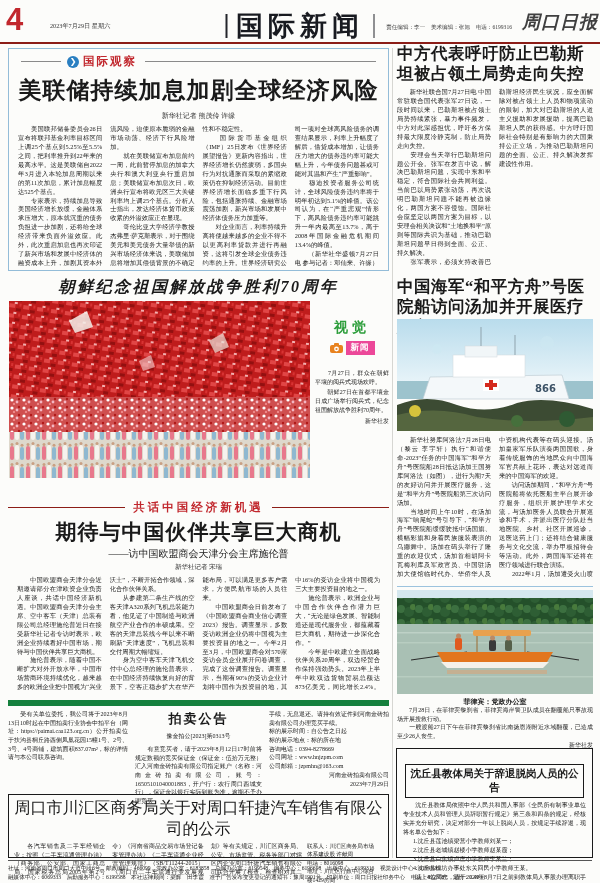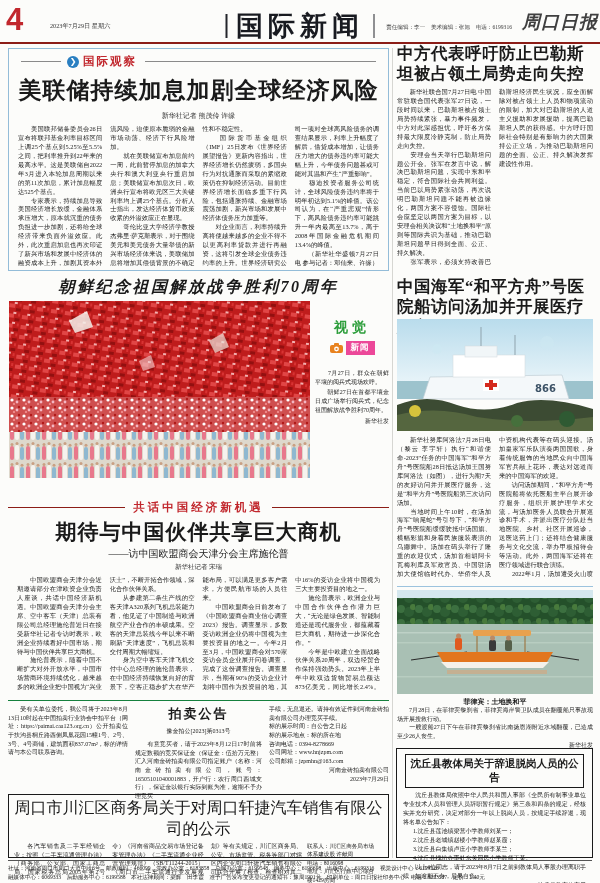--- a/index.html
+++ b/index.html
@@ -53,21 +53,21 @@
   
   #tj-kicker{left:8px;top:500px;width:381px;display:flex;align-items:center;gap:8px;}
   .tj-line{flex:1;height:1px;background:#8c1d17;}
   #tj-kicker-label{color:#c1272d;font-weight:bold;font-size:11.5px;letter-spacing:3px;}
   #tj-headline{left:8px;top:518px;width:381px;text-align:center;font-size:21px;font-weight:bold;letter-spacing:1px;}
   #tj-subtitle{left:8px;top:547px;width:381px;text-align:center;font-size:10px;color:#222;}
   #tj-byline{left:8px;top:563px;width:381px;text-align:center;font-size:6.5px;color:#333;}
   #tj-body{left:17px;top:576px;width:363px;height:120px;}
 
   
-  #auction{left:8px;top:700px;width:381px;height:90px;border-top:1px solid #15803d;box-sizing:border-box;
+  #auction{left:8px;top:700px;width:381px;height:90px;border-top:6px solid #15803d;box-sizing:border-box;
            display:flex;gap:7px;padding-top:4px;}
   .auc-col{width:120px;}
   #auc-mid{width:127px;}
   #auc-title{text-align:center;font-weight:bold;font-size:13px;letter-spacing:2px;}
   #auc-no{text-align:center;font-size:6px;margin:4px 0 4px;}
   .auc-sign{text-align:right;font-size:6px;}
 
   
   #chuanhui{left:8px;top:794px;width:381px;height:64px;border:1.5px solid #1a1a1a;box-sizing:border-box;
             padding:2px 5px;}
@@ -84,21 +84,21 @@
   #ark-head{left:397px;top:277px;width:196px;font-size:16.5px;font-weight:bold;line-height:1.22;letter-spacing:0.5px;}
   #ark-photo{left:397px;top:319px;width:196px;height:96px;}
   #ark-body{left:397px;top:436px;width:196px;height:147px;}
   #blue-rule{left:397px;top:586px;width:196px;height:1px;background:#9cc3de;}
   #boat-photo{left:397px;top:590px;width:196px;height:104px;}
   #ph-cap-title{left:397px;top:697px;width:196px;text-align:center;font-size:7px;font-weight:bold;}
   #ph-cap{left:397px;top:706px;width:196px;height:38px;}
   #ph-credit{text-align:right;}
 
   
-  #shenqiu{left:396px;top:748px;width:197px;height:110px;border:1px solid #1a1a1a;box-sizing:border-box;padding:4px 6px;}
+  #shenqiu{left:396px;top:748px;width:197px;height:110px;border:1px solid #1a1a1a;box-sizing:border-box;padding:14px 6px;}
   #sq-titlebox{border:1px solid #1a1a1a;margin:1px 2px 3px;padding:2px 0;text-align:center;
                font-weight:bold;font-size:10.5px;}
   #sq-body{font-size:6px;line-height:1.5;}
   .sq-item{display:block;padding-left:10px;}
   .sq-sign{text-align:right;font-size:6px;}
 
   
   #footer{left:8px;top:860px;width:584px;border-top:1px solid #555;border-bottom:1px solid #aaa;
           padding:3px 0 2px;font-size:5.6px;line-height:1.6;color:#222;}
 </style>
@@ -310,21 +310,21 @@
       <line x1="128" y1="46" x2="128" y2="62" stroke="#9a6a30" stroke-width="1"></line>
       <rect x="58" y="48" width="7" height="12" rx="2" fill="#e05a20"></rect>
       <circle cx="61.5" cy="46" r="2.5" fill="#b98a68"></circle>
       <rect x="92" y="50" width="7" height="11" rx="2" fill="#3a3a3a"></rect>
       <circle cx="95.5" cy="48" r="2.5" fill="#b98a68"></circle>
       <rect x="108" y="50" width="7" height="11" rx="2" fill="#56604a"></rect>
       <circle cx="111.5" cy="48" r="2.5" fill="#b98a68"></circle>
       <rect x="50" y="80" width="100" height="4" fill="#e0a070" opacity="0.5"></rect>
     </svg>
   </div>
-  <div class="abs" id="ph-cap-title">菲律宾：土地换和平</div>
+  <div class="abs" id="ph-cap-title">菲律宾：党政办公室</div>
   <div class="abs tiny just" id="ph-cap">
     <div class="pre">　　7月28日，在菲律宾黎刹省，菲律宾海岸警卫队成员在翻覆船只事故现场开展搜救行动。
 　　一艘渡船27日下午在菲律宾黎刹省比南扬恩湖附近水域翻覆，已造成至少26人丧生。</div>
     <div id="ph-credit">新华社发</div>
   </div>
 
   <div class="abs" id="shenqiu">
     <div id="sq-titlebox">沈丘县教体局关于辞退脱岗人员的公告</div>
     <div id="sq-body" class="just">
       <div class="pre">　　沈丘县教体局依照中华人民共和国人事部《全民所有制事业单位专业技术人员和管理人员辞职暂行规定》第三条和四条的规定，经核实并充分研究，决定对部分一年以上脱岗人员，按规定手续辞退，现将名单公告如下：</div>

